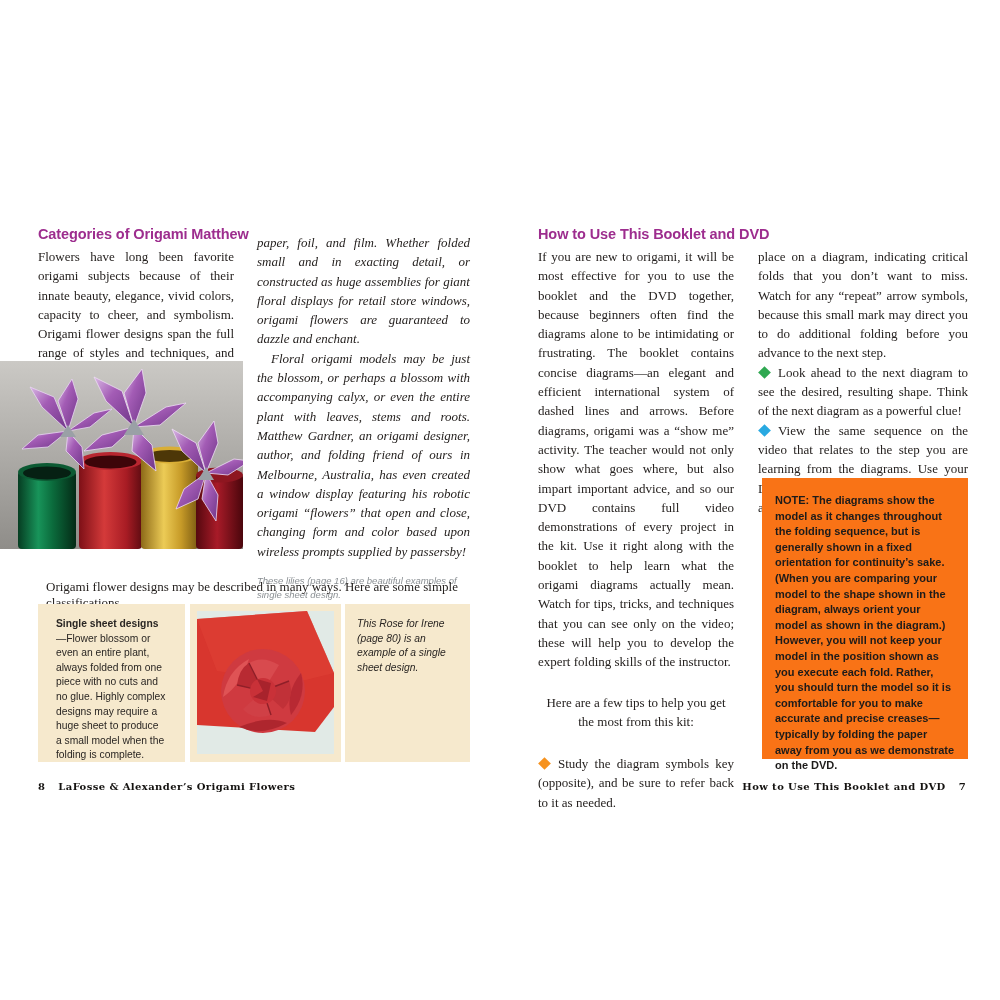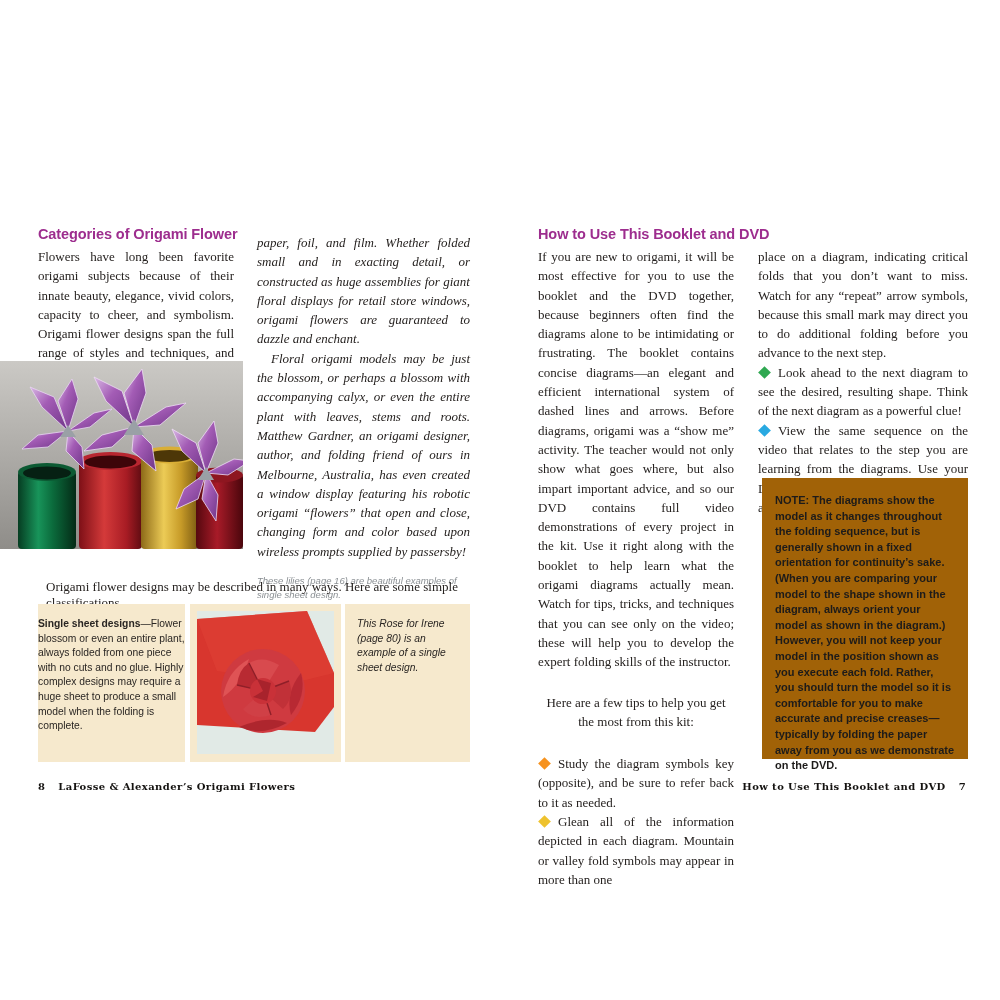--- a/index.html
+++ b/index.html
@@ -15,21 +15,21 @@
   .col p{margin:0;}
   .indent{text-indent:14px;}
 
   .caption{margin-top:13px !important;font-family:"Liberation Sans", sans-serif;
            font-size:9.5px;line-height:13.5px;color:#8b9094;text-align:left;}
 
   .intro-line{position:absolute;left:38px;top:571px;width:440px;margin:8px;
               font-size:13px;color:#262220;}
 
   .panel{position:absolute;top:604px;height:158px;background:#f6e9cd;box-sizing:border-box;}
-  .panel1{left:38px;width:147px;padding:13px 0;}
+  .panel1{left:38px;width:147px;padding:13px 18px;}
   .panel2{left:190px;width:151px;padding:7px;}
   .panel3{left:345px;width:125px;padding:13px 12px;}
   .panel p{margin:0;font-family:"Liberation Sans", sans-serif;font-size:10.3px;
            line-height:14.6px;color:#2a2623;text-align:left;}
   .panel .lead{font-weight:bold;}
   .panel3 p{font-style:italic;}
 
   .photo{position:absolute;display:block;}
   .lilies{left:0;top:361px;}
   .rose{display:block;}
@@ -42,32 +42,32 @@
   .footer-left .pg{margin-right:13px;}
   .footer-right .pg{margin-left:13px;}
 
   .tips-lead{margin-top:21px !important;text-align:center;}
   .bullets{margin-top:23px;}
   .bullet{margin:0;text-align:justify;}
   .diamond{display:inline-block;width:9px;height:9px;transform:rotate(45deg);
            margin:0 9px 0 2px;position:relative;top:0px;}
 
   .note-box{position:absolute;left:262px;top:478px;width:206px;height:281px;
-            background:#a16207;box-sizing:border-box;padding:15px 13px;}
+            background:#f97316;box-sizing:border-box;padding:15px 13px;}
   .note-box p{margin:0;font-family:"Liberation Sans", sans-serif;font-weight:bold;
               font-size:11px;line-height:15.6px;color:#1d1b1a;text-align:left;}
 </style>
 </head>
 <body>
 
 <div class="canvas">
 
   <section class="page left">
 
-    <h2 class="heading" style="left:38px;top:226px;">Categories of Origami Flower</h2>
+    <h2 class="heading" style="left:38px;top:226px;">Categories of Origami Matthew</h2>
 
     <div class="col" style="left:38px;top:247px;width:196px;">
       <p>Flowers have long been favorite origami subjects because of their innate beauty, elegance, vivid colors, capacity to cheer, and symbolism. Origami flower designs span the full range of styles and techniques, and can be folded from nearly every type of</p>
     </div>
 
     <div class="photo lilies">
       <svg width="243" height="188" viewBox="0 0 243 188">
         <defs>
           <linearGradient id="bgG" x1="0" y1="0" x2="0" y2="1">
             <stop offset="0" stop-color="#cbc9c5"></stop>
@@ -201,21 +201,20 @@
 
   <section class="page right">
 
     <h2 class="heading" style="left:38px;top:226px;">How to Use This Booklet and DVD</h2>
 
     <div class="col" style="left:38px;top:247px;width:196px;">
       <p>If you are new to origami, it will be most effective for you to use the booklet and the DVD together, because beginners often find the diagrams alone to be intimidating or frustrating. The booklet contains concise diagrams—an elegant and efficient international system of dashed lines and arrows. Before diagrams, origami was a “show me” activity. The teacher would not only show what goes where, but also impart important advice, and so our DVD contains full video demonstrations of every project in the kit. Use it right along with the booklet to help learn what the origami diagrams actually mean. Watch for tips, tricks, and techniques that you can see only on the video; these will help you to develop the expert folding skills of the instructor.</p>
       <p class="tips-lead">Here are a few tips to help you get the most from this kit:</p>
       <div class="bullets">
         <p class="bullet"><span class="diamond" style="background: rgb(246, 146, 30);"></span><span>Study the diagram symbols key (opposite), and be sure to refer back to it as needed.</span></p>
-        <p class="bullet"><span class="diamond" style="background: rgb(238, 194, 46);"></span><span>Glean all of the information depicted in each diagram. Mountain or valley fold symbols may appear in more than one</span></p>
       </div>
     </div>
 
     <div class="col" style="left:258px;top:247px;width:210px;">
       <p>place on a diagram, indicating critical folds that you don’t want to miss. Watch for any “repeat” arrow symbols, because this small mark may direct you to do additional folding before you advance to the next step.</p>
       <p class="bullet"><span class="diamond" style="background: rgb(47, 168, 81);"></span><span>Look ahead to the next diagram to see the desired, resulting shape. Think of the next diagram as a powerful clue!</span></p>
       <p class="bullet"><span class="diamond" style="background: rgb(41, 169, 225);"></span><span>View the same sequence on the video that relates to the step you are learning from the diagrams. Use your DVD pause and replay controls as often as needed.</span></p>
     </div>
 
     <div class="note-box">

